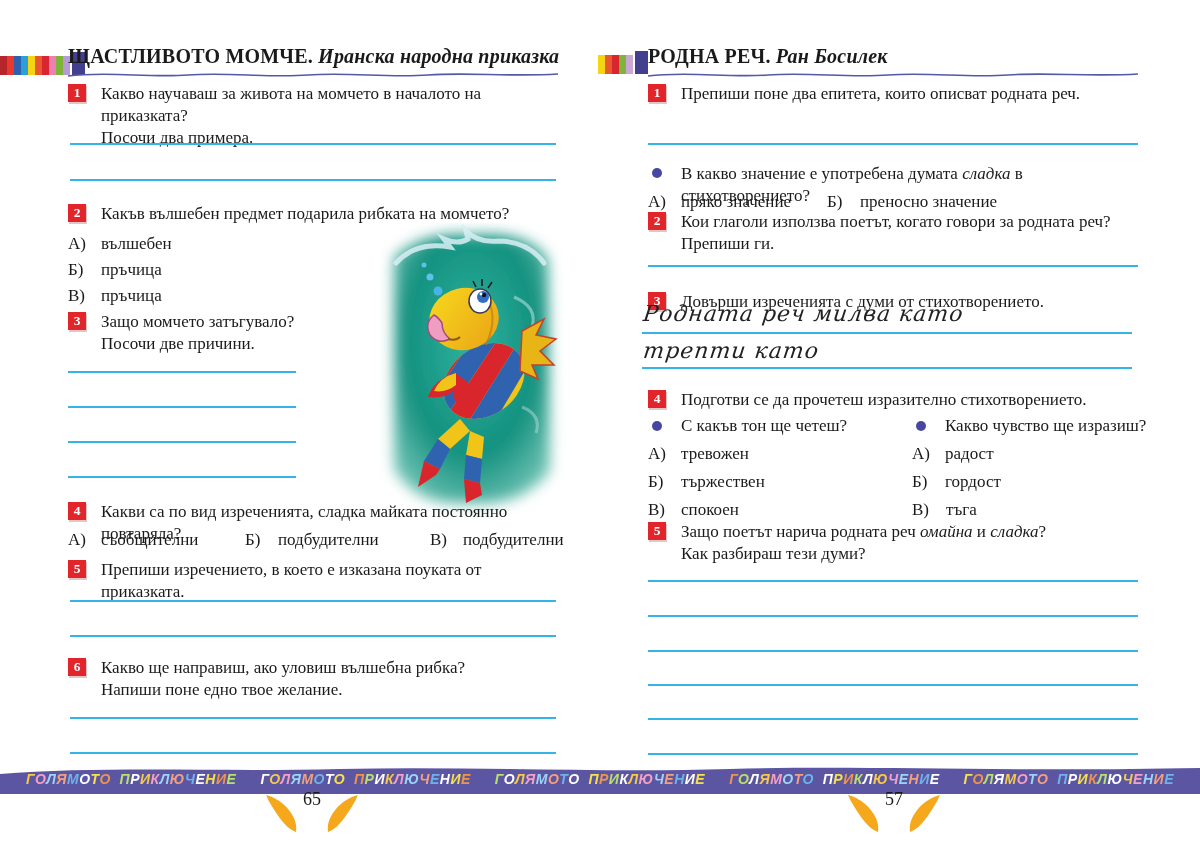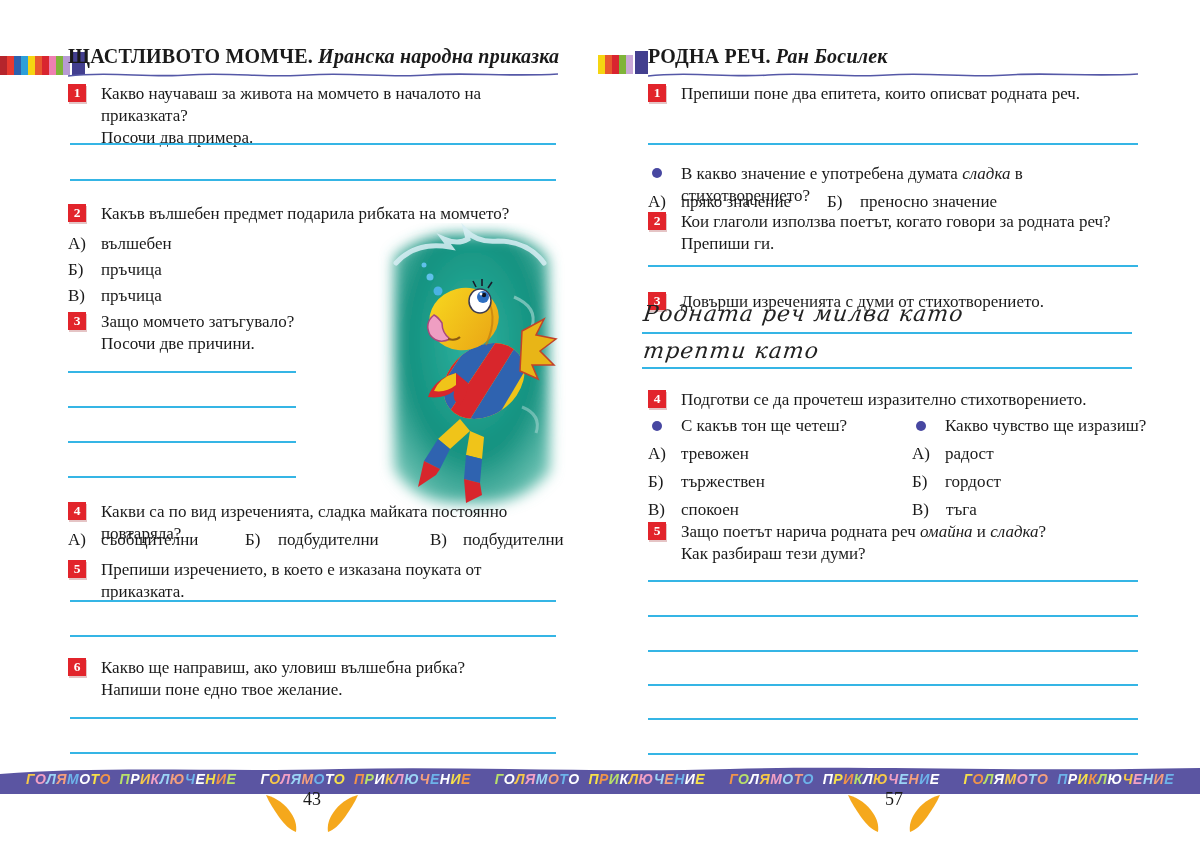--- a/index.html
+++ b/index.html
@@ -322,21 +322,21 @@
     <span class="phrase"><span style="color: rgb(255, 255, 255);">Г</span><span style="color: rgb(247, 201, 72);">О</span><span style="color: rgb(242, 160, 197);">Л</span><span style="color: rgb(155, 212, 245);">Я</span><span style="color: rgb(244, 159, 125);">М</span><span style="color: rgb(109, 179, 234);">О</span><span style="color: rgb(255, 255, 255);">Т</span><span style="color: rgb(247, 225, 74);">О</span><span>&nbsp;&nbsp;</span><span style="color: rgb(240, 148, 74);">П</span><span style="color: rgb(184, 224, 106);">Р</span><span style="color: rgb(255, 255, 255);">И</span><span style="color: rgb(247, 201, 72);">К</span><span style="color: rgb(242, 160, 197);">Л</span><span style="color: rgb(155, 212, 245);">Ю</span><span style="color: rgb(244, 159, 125);">Ч</span><span style="color: rgb(109, 179, 234);">Е</span><span style="color: rgb(255, 255, 255);">Н</span><span style="color: rgb(247, 225, 74);">И</span><span style="color: rgb(240, 148, 74);">Е</span></span>
     <span class="phrase"><span style="color: rgb(184, 224, 106);">Г</span><span style="color: rgb(255, 255, 255);">О</span><span style="color: rgb(247, 201, 72);">Л</span><span style="color: rgb(242, 160, 197);">Я</span><span style="color: rgb(155, 212, 245);">М</span><span style="color: rgb(244, 159, 125);">О</span><span style="color: rgb(109, 179, 234);">Т</span><span style="color: rgb(255, 255, 255);">О</span><span>&nbsp;&nbsp;</span><span style="color: rgb(247, 225, 74);">П</span><span style="color: rgb(240, 148, 74);">Р</span><span style="color: rgb(184, 224, 106);">И</span><span style="color: rgb(255, 255, 255);">К</span><span style="color: rgb(247, 201, 72);">Л</span><span style="color: rgb(242, 160, 197);">Ю</span><span style="color: rgb(155, 212, 245);">Ч</span><span style="color: rgb(244, 159, 125);">Е</span><span style="color: rgb(109, 179, 234);">Н</span><span style="color: rgb(255, 255, 255);">И</span><span style="color: rgb(247, 225, 74);">Е</span></span>
     <span class="phrase"><span style="color: rgb(240, 148, 74);">Г</span><span style="color: rgb(184, 224, 106);">О</span><span style="color: rgb(255, 255, 255);">Л</span><span style="color: rgb(247, 201, 72);">Я</span><span style="color: rgb(242, 160, 197);">М</span><span style="color: rgb(155, 212, 245);">О</span><span style="color: rgb(244, 159, 125);">Т</span><span style="color: rgb(109, 179, 234);">О</span><span>&nbsp;&nbsp;</span><span style="color: rgb(255, 255, 255);">П</span><span style="color: rgb(247, 225, 74);">Р</span><span style="color: rgb(240, 148, 74);">И</span><span style="color: rgb(184, 224, 106);">К</span><span style="color: rgb(255, 255, 255);">Л</span><span style="color: rgb(247, 201, 72);">Ю</span><span style="color: rgb(242, 160, 197);">Ч</span><span style="color: rgb(155, 212, 245);">Е</span><span style="color: rgb(244, 159, 125);">Н</span><span style="color: rgb(109, 179, 234);">И</span><span style="color: rgb(255, 255, 255);">Е</span></span>
     <span class="phrase"><span style="color: rgb(247, 225, 74);">Г</span><span style="color: rgb(240, 148, 74);">О</span><span style="color: rgb(184, 224, 106);">Л</span><span style="color: rgb(255, 255, 255);">Я</span><span style="color: rgb(247, 201, 72);">М</span><span style="color: rgb(242, 160, 197);">О</span><span style="color: rgb(155, 212, 245);">Т</span><span style="color: rgb(244, 159, 125);">О</span><span>&nbsp;&nbsp;</span><span style="color: rgb(109, 179, 234);">П</span><span style="color: rgb(255, 255, 255);">Р</span><span style="color: rgb(247, 225, 74);">И</span><span style="color: rgb(240, 148, 74);">К</span><span style="color: rgb(184, 224, 106);">Л</span><span style="color: rgb(255, 255, 255);">Ю</span><span style="color: rgb(247, 201, 72);">Ч</span><span style="color: rgb(242, 160, 197);">Е</span><span style="color: rgb(155, 212, 245);">Н</span><span style="color: rgb(244, 159, 125);">И</span><span style="color: rgb(109, 179, 234);">Е</span></span>
   </div>
 
 <div class="pagenum-wrap" id="pagenum-left">
   <svg width="34" height="40">
     <path d="M1,1 C12,4 20,10 26,19 C30,25 32,31 31,38 C25,36 19,30 14,23 C9,16 4,8 1,1 Z" fill="#f5a81c"></path>
   </svg>
-  <span class="pagenum">43</span>
+  <span class="pagenum">65</span>
   <svg width="34" height="40">
     <path d="M33,1 C22,4 14,10 8,19 C4,25 2,31 3,38 C9,36 15,30 20,23 C25,16 30,8 33,1 Z" fill="#f5a81c"></path>
   </svg>
 </div>
 <div class="pagenum-wrap" id="pagenum-right">
   <svg width="34" height="40">
     <path d="M1,1 C12,4 20,10 26,19 C30,25 32,31 31,38 C25,36 19,30 14,23 C9,16 4,8 1,1 Z" fill="#f5a81c"></path>
   </svg>
   <span class="pagenum">57</span>
   <svg width="34" height="40">

